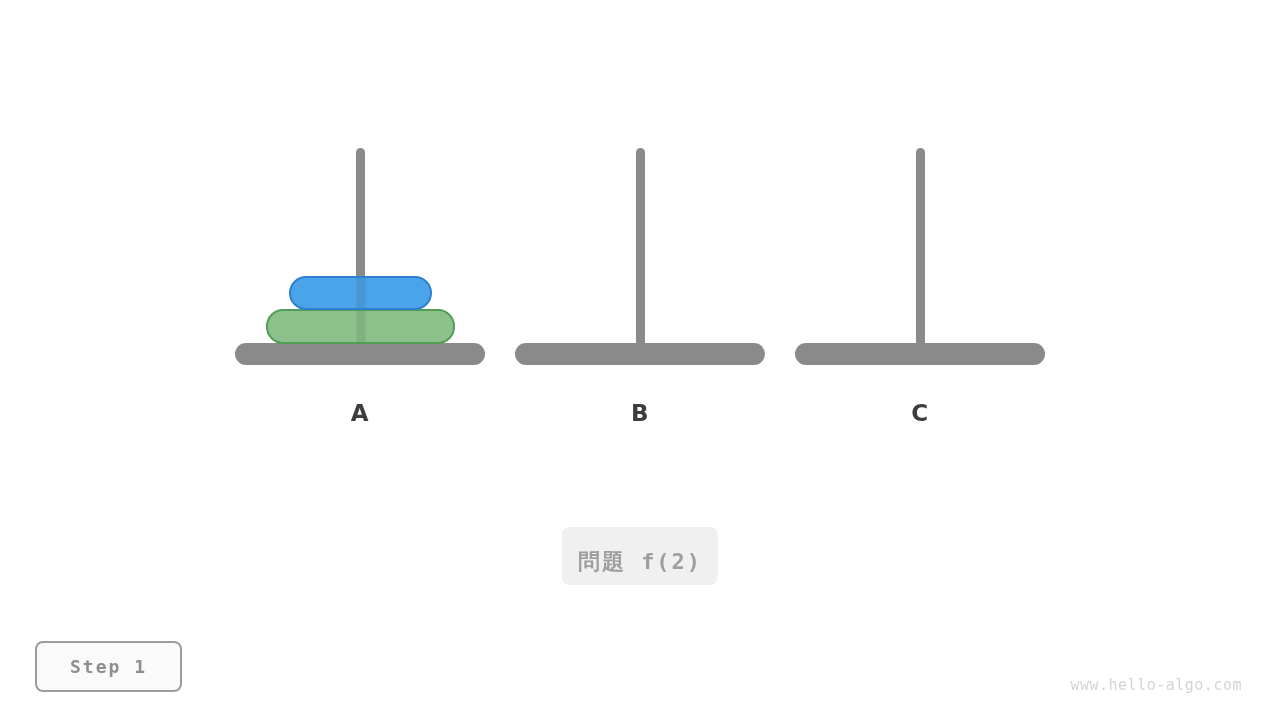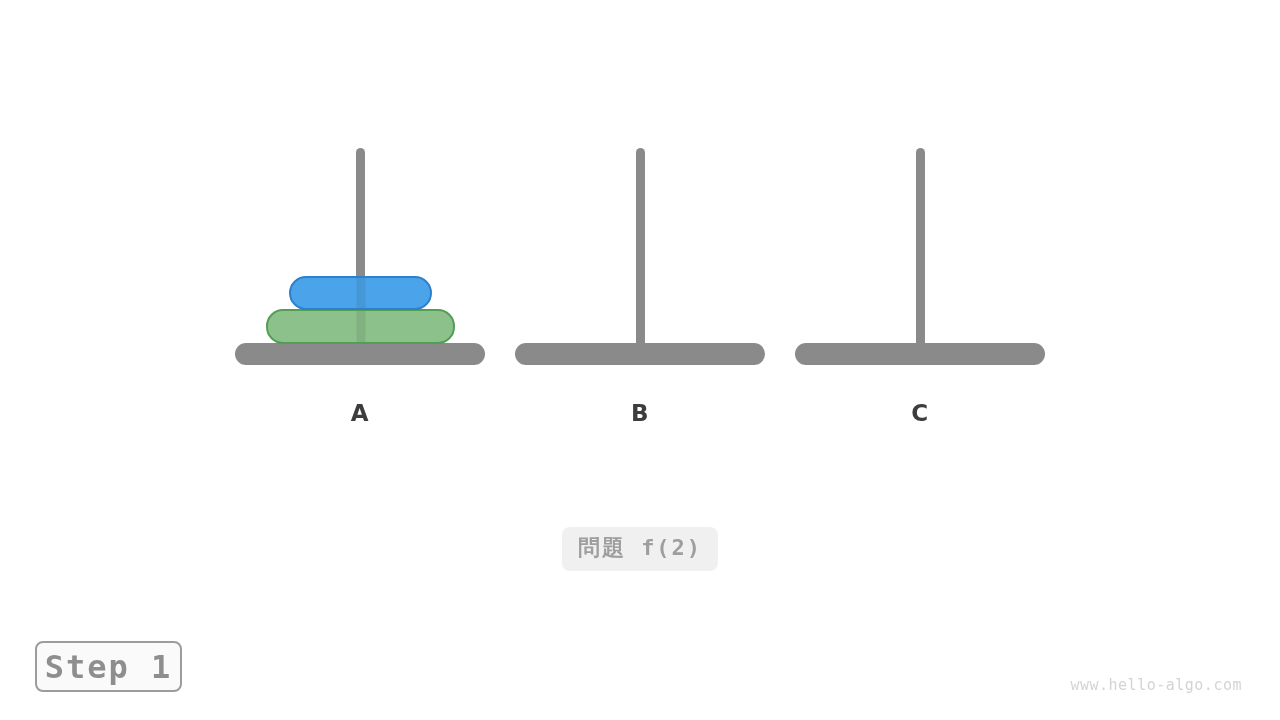--- a/index.html
+++ b/index.html
@@ -77,40 +77,40 @@
   }
   
   .problem-badge {
     position: absolute;
     left: 640px;
     top: 527px;
     transform: translateX(-50%);
     background: var(--badge_bg);
     color: var(--badge_text);
     border-radius: 8px;
-    padding: 6px 16px 8px 16px;
+    padding: 20px 16px 8px 16px;
     font-family: "DejaVu Sans Mono", "DejaVu Sans", monospace, sans-serif;
     font-size: 22px;
     font-weight: bold;
     letter-spacing: 2px;
     white-space: nowrap;
   }
   .step-badge {
     position: absolute;
     left: 35px;
     top: 641px;
     width: 147px;
     height: 51px;
     box-sizing: border-box;
     background: var(--step_bg);
     border: 2px solid var(--step_border);
     border-radius: 8px;
     color: var(--step_text);
     font-family: "DejaVu Sans Mono", monospace;
-    font-size: 32px;
+    font-size: 18px;
     font-weight: bold;
     letter-spacing: 2px;
     display: flex;
     align-items: center;
     justify-content: center;
     white-space: nowrap;
   }
   .watermark {
     position: absolute;
     right: 38px;

